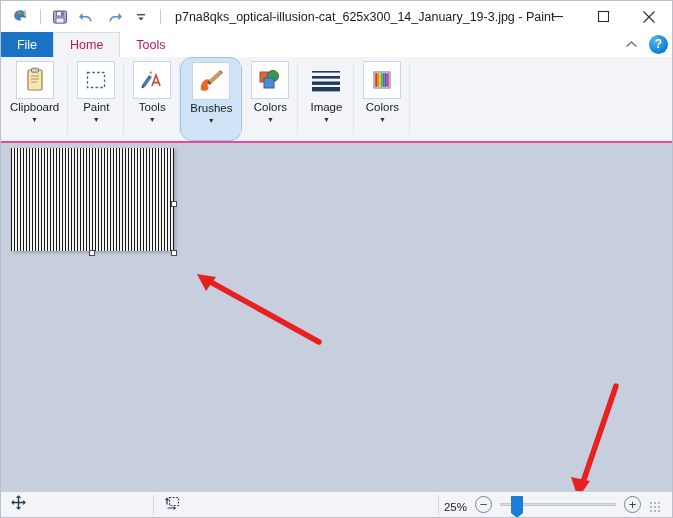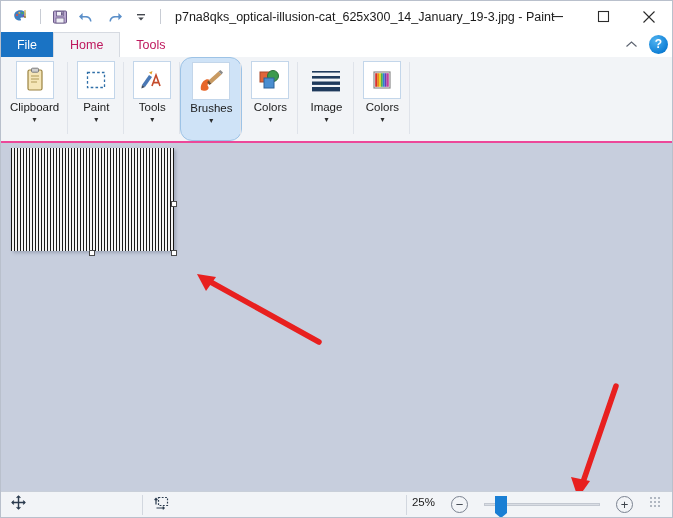--- a/index.html
+++ b/index.html
@@ -168,21 +168,21 @@
     height: 26px; display: flex; align-items: center;
     padding: 0 10px;
     position: relative;
   }
   .sb-cell.div::after {
     content: ""; position: absolute; right: 0; top: 3px;
     width: 1px; height: 20px; background: #d2d7df;
   }
   .sb-spacer { flex: 1; }
   .zoom-wrap {
-    display: flex; align-items: flex-start; gap: 16px; padding-right: 8px;
+    display: flex; align-items: flex-end; gap: 8px; padding-right: 8px;
   }
   .zoom-pct { font-size: 11.5px; color: #1b1b1b; min-width: 28px; text-align: right; }
   .circ-btn {
     width: 17px; height: 17px; border-radius: 50%;
     border: 1px solid #7a8290;
     display: flex; align-items: center; justify-content: center;
     color: #3a4049; font-size: 13px; line-height: 1;
   }
   .slider {
     position: relative; width: 116px; height: 17px;

